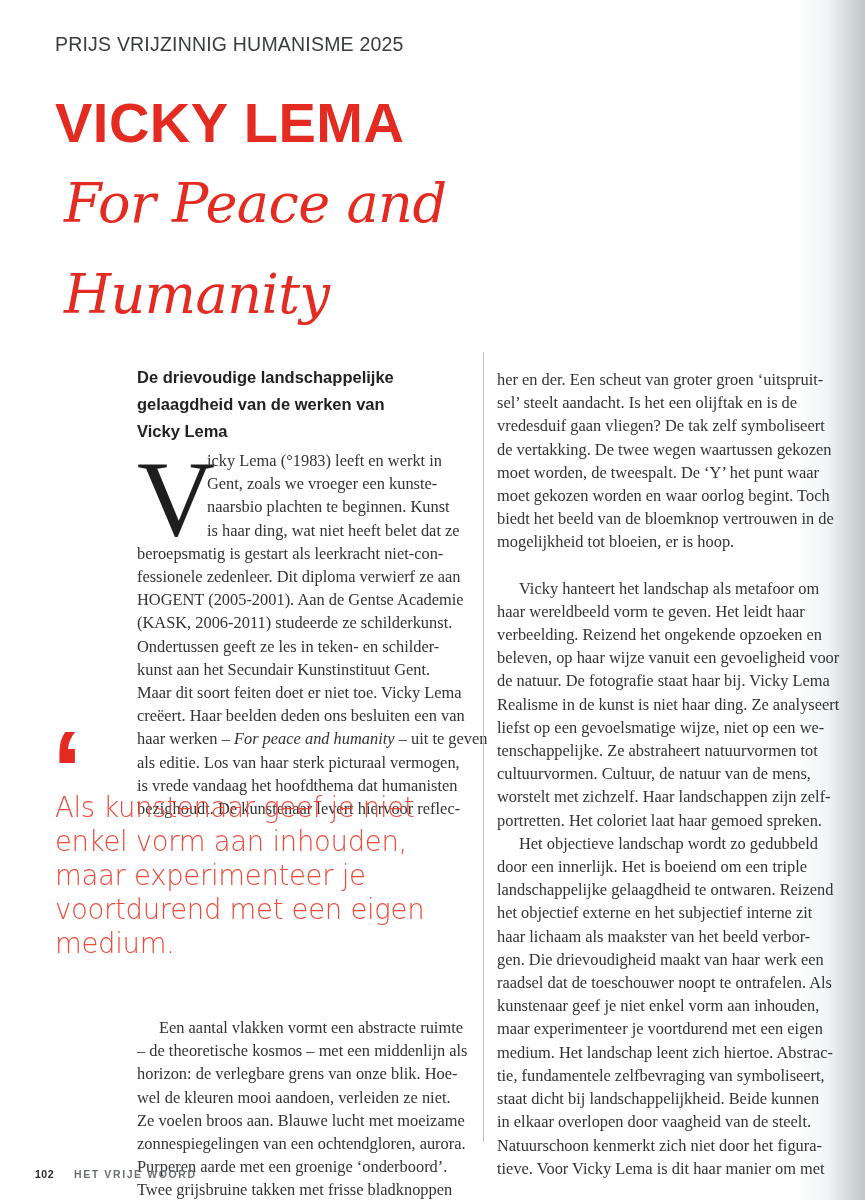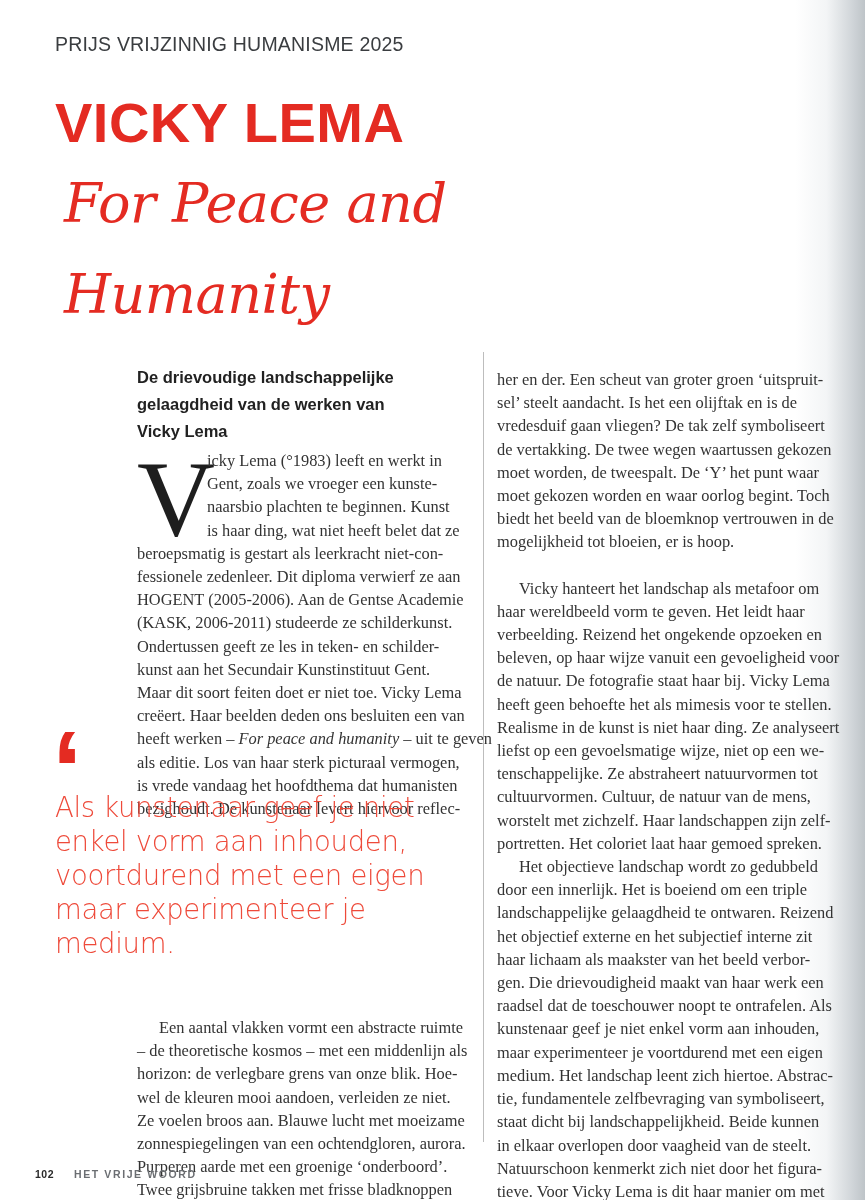--- a/index.html
+++ b/index.html
@@ -94,39 +94,39 @@
 
 <div class="dropcap">V</div>
 
 <div class="body col-left-1">
   <span class="ln indent-dc">icky Lema (°1983) leeft en werkt in</span>
   <span class="ln indent-dc">Gent, zoals we vroeger een kunste-</span>
   <span class="ln indent-dc">naarsbio plachten te beginnen. Kunst</span>
   <span class="ln indent-dc">is haar ding, wat niet heeft belet dat ze</span>
   <span class="ln">beroepsmatig is gestart als leerkracht niet-con-</span>
   <span class="ln">fessionele zedenleer. Dit diploma verwierf ze aan</span>
-  <span class="ln">HOGENT (2005-2006). Aan de Gentse Academie</span>
+  <span class="ln">HOGENT (2005-2001). Aan de Gentse Academie</span>
   <span class="ln">(KASK, 2006-2011) studeerde ze schilderkunst.</span>
   <span class="ln">Ondertussen geeft ze les in teken- en schilder-</span>
   <span class="ln">kunst aan het Secundair Kunstinstituut Gent.</span>
   <span class="ln">Maar dit soort feiten doet er niet toe. Vicky Lema</span>
   <span class="ln">creëert. Haar beelden deden ons besluiten een van</span>
-  <span class="ln"><span>heeft werken – </span><em class="it">For peace and humanity</em><span> – uit te geven</span></span>
+  <span class="ln"><span>haar werken – </span><em class="it">For peace and humanity</em><span> – uit te geven</span></span>
   <span class="ln">als editie. Los van haar sterk picturaal vermogen,</span>
   <span class="ln">is vrede vandaag het hoofdthema dat humanisten</span>
   <span class="ln">bezighoudt. De kunstenaar levert hiervoor reflec-</span>
 </div>
 
 <div class="quote-mark">‘</div>
 
 <div class="pullquote">
   <span>Als kunstenaar geef je niet</span>
   <span>enkel vorm aan inhouden,</span>
+  <span>maar experimenteer je</span>
   <span>voortdurend met een eigen</span>
-  <span>maar experimenteer je</span>
   <span>medium.</span>
 </div>
 
 <div class="body col-left-2">
   <span class="ln indent">Een aantal vlakken vormt een abstracte ruimte</span>
   <span class="ln">– de theoretische kosmos – met een middenlijn als</span>
   <span class="ln">horizon: de verlegbare grens van onze blik. Hoe-</span>
   <span class="ln">wel de kleuren mooi aandoen, verleiden ze niet.</span>
   <span class="ln">Ze voelen broos aan. Blauwe lucht met moeizame</span>
   <span class="ln">zonnespiegelingen van een ochtendgloren, aurora.</span>
@@ -147,21 +147,20 @@
     <span class="ln">biedt het beeld van de bloemknop vertrouwen in de</span>
     <span class="ln">mogelijkheid tot bloeien, er is hoop.</span>
   </div>
   <div class="para-gap"></div>
   <div>
     <span class="ln indent">Vicky hanteert het landschap als metafoor om</span>
     <span class="ln">haar wereldbeeld vorm te geven. Het leidt haar</span>
     <span class="ln">verbeelding. Reizend het ongekende opzoeken en</span>
     <span class="ln">beleven, op haar wijze vanuit een gevoeligheid voor</span>
     <span class="ln">de natuur. De fotografie staat haar bij. Vicky Lema</span>
-    <span class="ln">heeft geen behoefte het als mimesis voor te stellen.</span>
     <span class="ln">Realisme in de kunst is niet haar ding. Ze analyseert</span>
     <span class="ln">liefst op een gevoelsmatige wijze, niet op een we-</span>
     <span class="ln">tenschappelijke. Ze abstraheert natuurvormen tot</span>
     <span class="ln">cultuurvormen. Cultuur, de natuur van de mens,</span>
     <span class="ln">worstelt met zichzelf. Haar landschappen zijn zelf-</span>
     <span class="ln">portretten. Het coloriet laat haar gemoed spreken.</span>
   </div>
   <div>
     <span class="ln indent">Het objectieve landschap wordt zo gedubbeld</span>
     <span class="ln">door een innerlijk. Het is boeiend om een triple</span>

